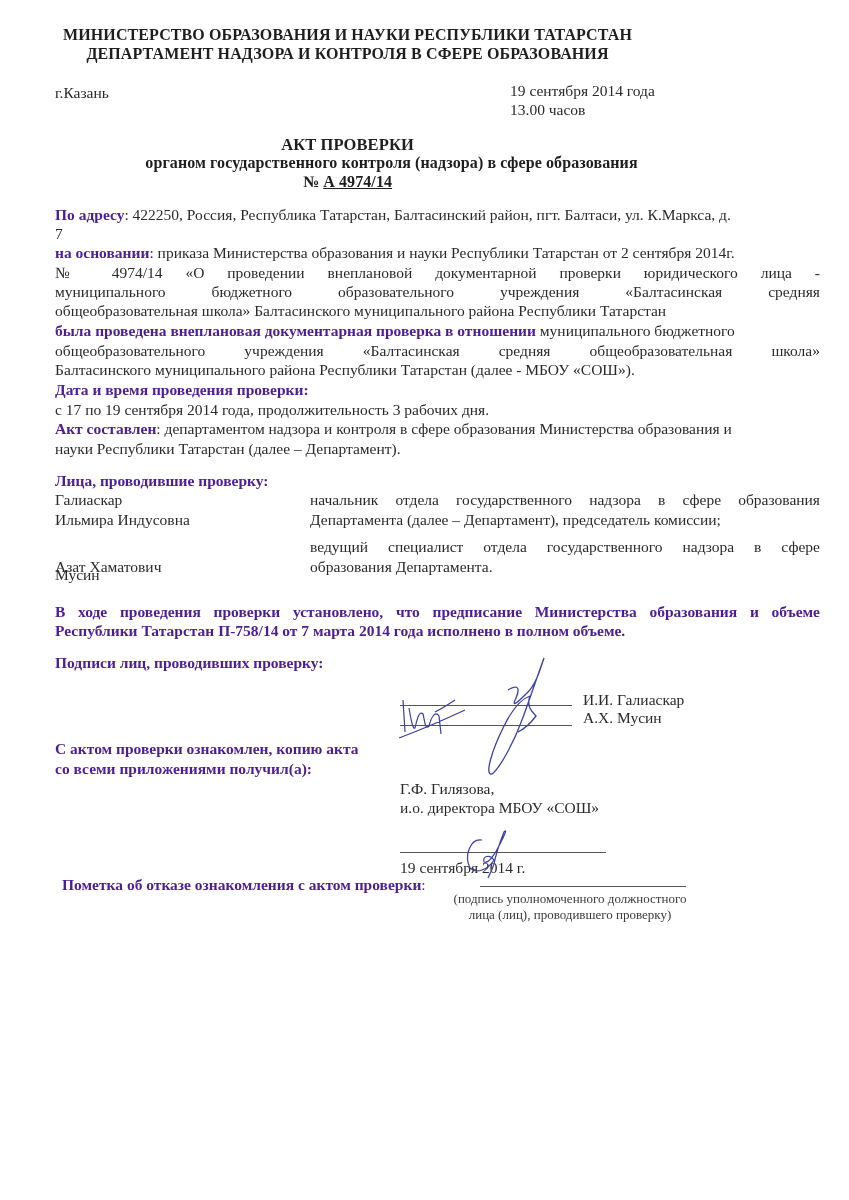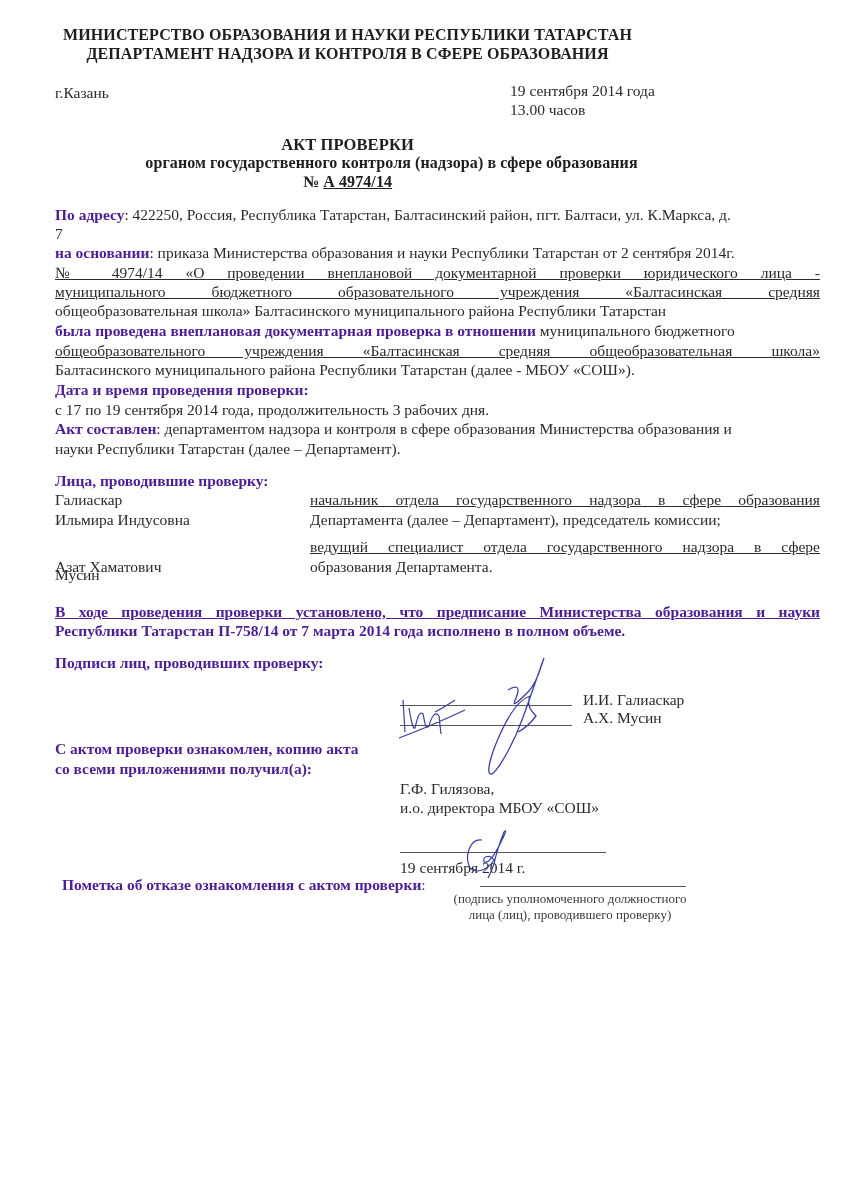--- a/index.html
+++ b/index.html
@@ -3,21 +3,21 @@
 <meta charset="utf-8">
 <style>
   html, body { margin: 0; padding: 0; background: #ffffff; }
   body {
     width: 849px; height: 1200px; position: relative; overflow: hidden;
     font-family: "Liberation Serif", serif; color: #2a2a2a; font-size: 15.5px;
   }
   .abs { position: absolute; }
   .hdr { left: 0; width: 695px; text-align: center; font-weight: bold; font-size: 16px; color: #1e1e1e; letter-spacing: 0.1px; }
   .b { font-weight: bold; color: #4c1d95; }
-  .just { text-align: justify; text-align-last: justify; text-decoration: underline; }
+  .just { text-align: justify; text-align-last: justify; }
   .line { position: absolute; line-height: 20px; white-space: nowrap; }
   .para { position: absolute; left: 55px; width: 765px; line-height: 20px; }
   .hr { position: absolute; height: 1px; background: #555; }
   svg.sig { position: absolute; overflow: visible; }
   .small { font-size: 13px; color: #3a3a3a; }
 </style>
 </head>
 <body>
 
 <div class="abs hdr" style="top:26px;">МИНИСТЕРСТВО ОБРАЗОВАНИЯ И НАУКИ РЕСПУБЛИКИ ТАТАРСТАН</div>
@@ -64,21 +64,21 @@
 <div class="line" style="left:55px; top:490px;">Галиаскар</div>
 <div class="line" style="left:55px; top:510px;">Ильмира Индусовна</div>
 <div class="abs just" style="left:310px; width:510px; top:490px; line-height:20px; height:20px; overflow:hidden;">начальник отдела государственного надзора в сфере образования</div>
 <div class="line" style="left:310px; top:510px;">Департамента (далее – Департамент), председатель комиссии;</div>
 
 <div class="line" style="left:55px; top:537px;margin-top:28px;">Мусин</div>
 <div class="line" style="left:55px; top:557px;">Азат Хаматович</div>
 <div class="abs just" style="left:310px; width:510px; top:537px; line-height:20px; height:20px; overflow:hidden;">ведущий специалист отдела государственного надзора в сфере</div>
 <div class="line" style="left:310px; top:557px;">образования Департамента.</div>
 
-<div class="para just b" style="top:602px; height:20px; overflow:hidden;">В ходе проведения проверки установлено, что предписание Министерства образования и науки</div>
+<div class="para just b" style="top:602px; height:20px; overflow:hidden;">В ходе проведения проверки установлено, что предписание Министерства образования и объеме</div>
 <div class="line b" style="left:55px; top:621px;">Республики Татарстан П-758/14 от 7 марта 2014 года исполнено в полном объеме.</div>
 
 <div class="line b" style="left:55px; top:653px;">Подписи лиц, проводивших проверку:</div>
 <div class="hr" style="left:400px; width:172px; top:705px;"></div>
 <div class="hr" style="left:400px; width:172px; top:725px;"></div>
 <div class="line" style="left:583px; top:690px;">И.И. Галиаскар</div>
 <div class="line" style="left:583px; top:708px;">А.Х. Мусин</div>
 
 <svg class="sig" style="left:395px; top:680px;" width="80" height="60">
   <path d="M8 20 L10 52 M14 28 C16 40,18 50,20 48 C22 40,24 30,28 34 C30 42,30 50,34 46 C36 38,40 30,44 36 L46 54 M40 32 C48 28,54 24,60 20 M4 58 C20 52,40 44,70 30" fill="none" stroke="#3a3fa0" stroke-width="1.2"></path>

